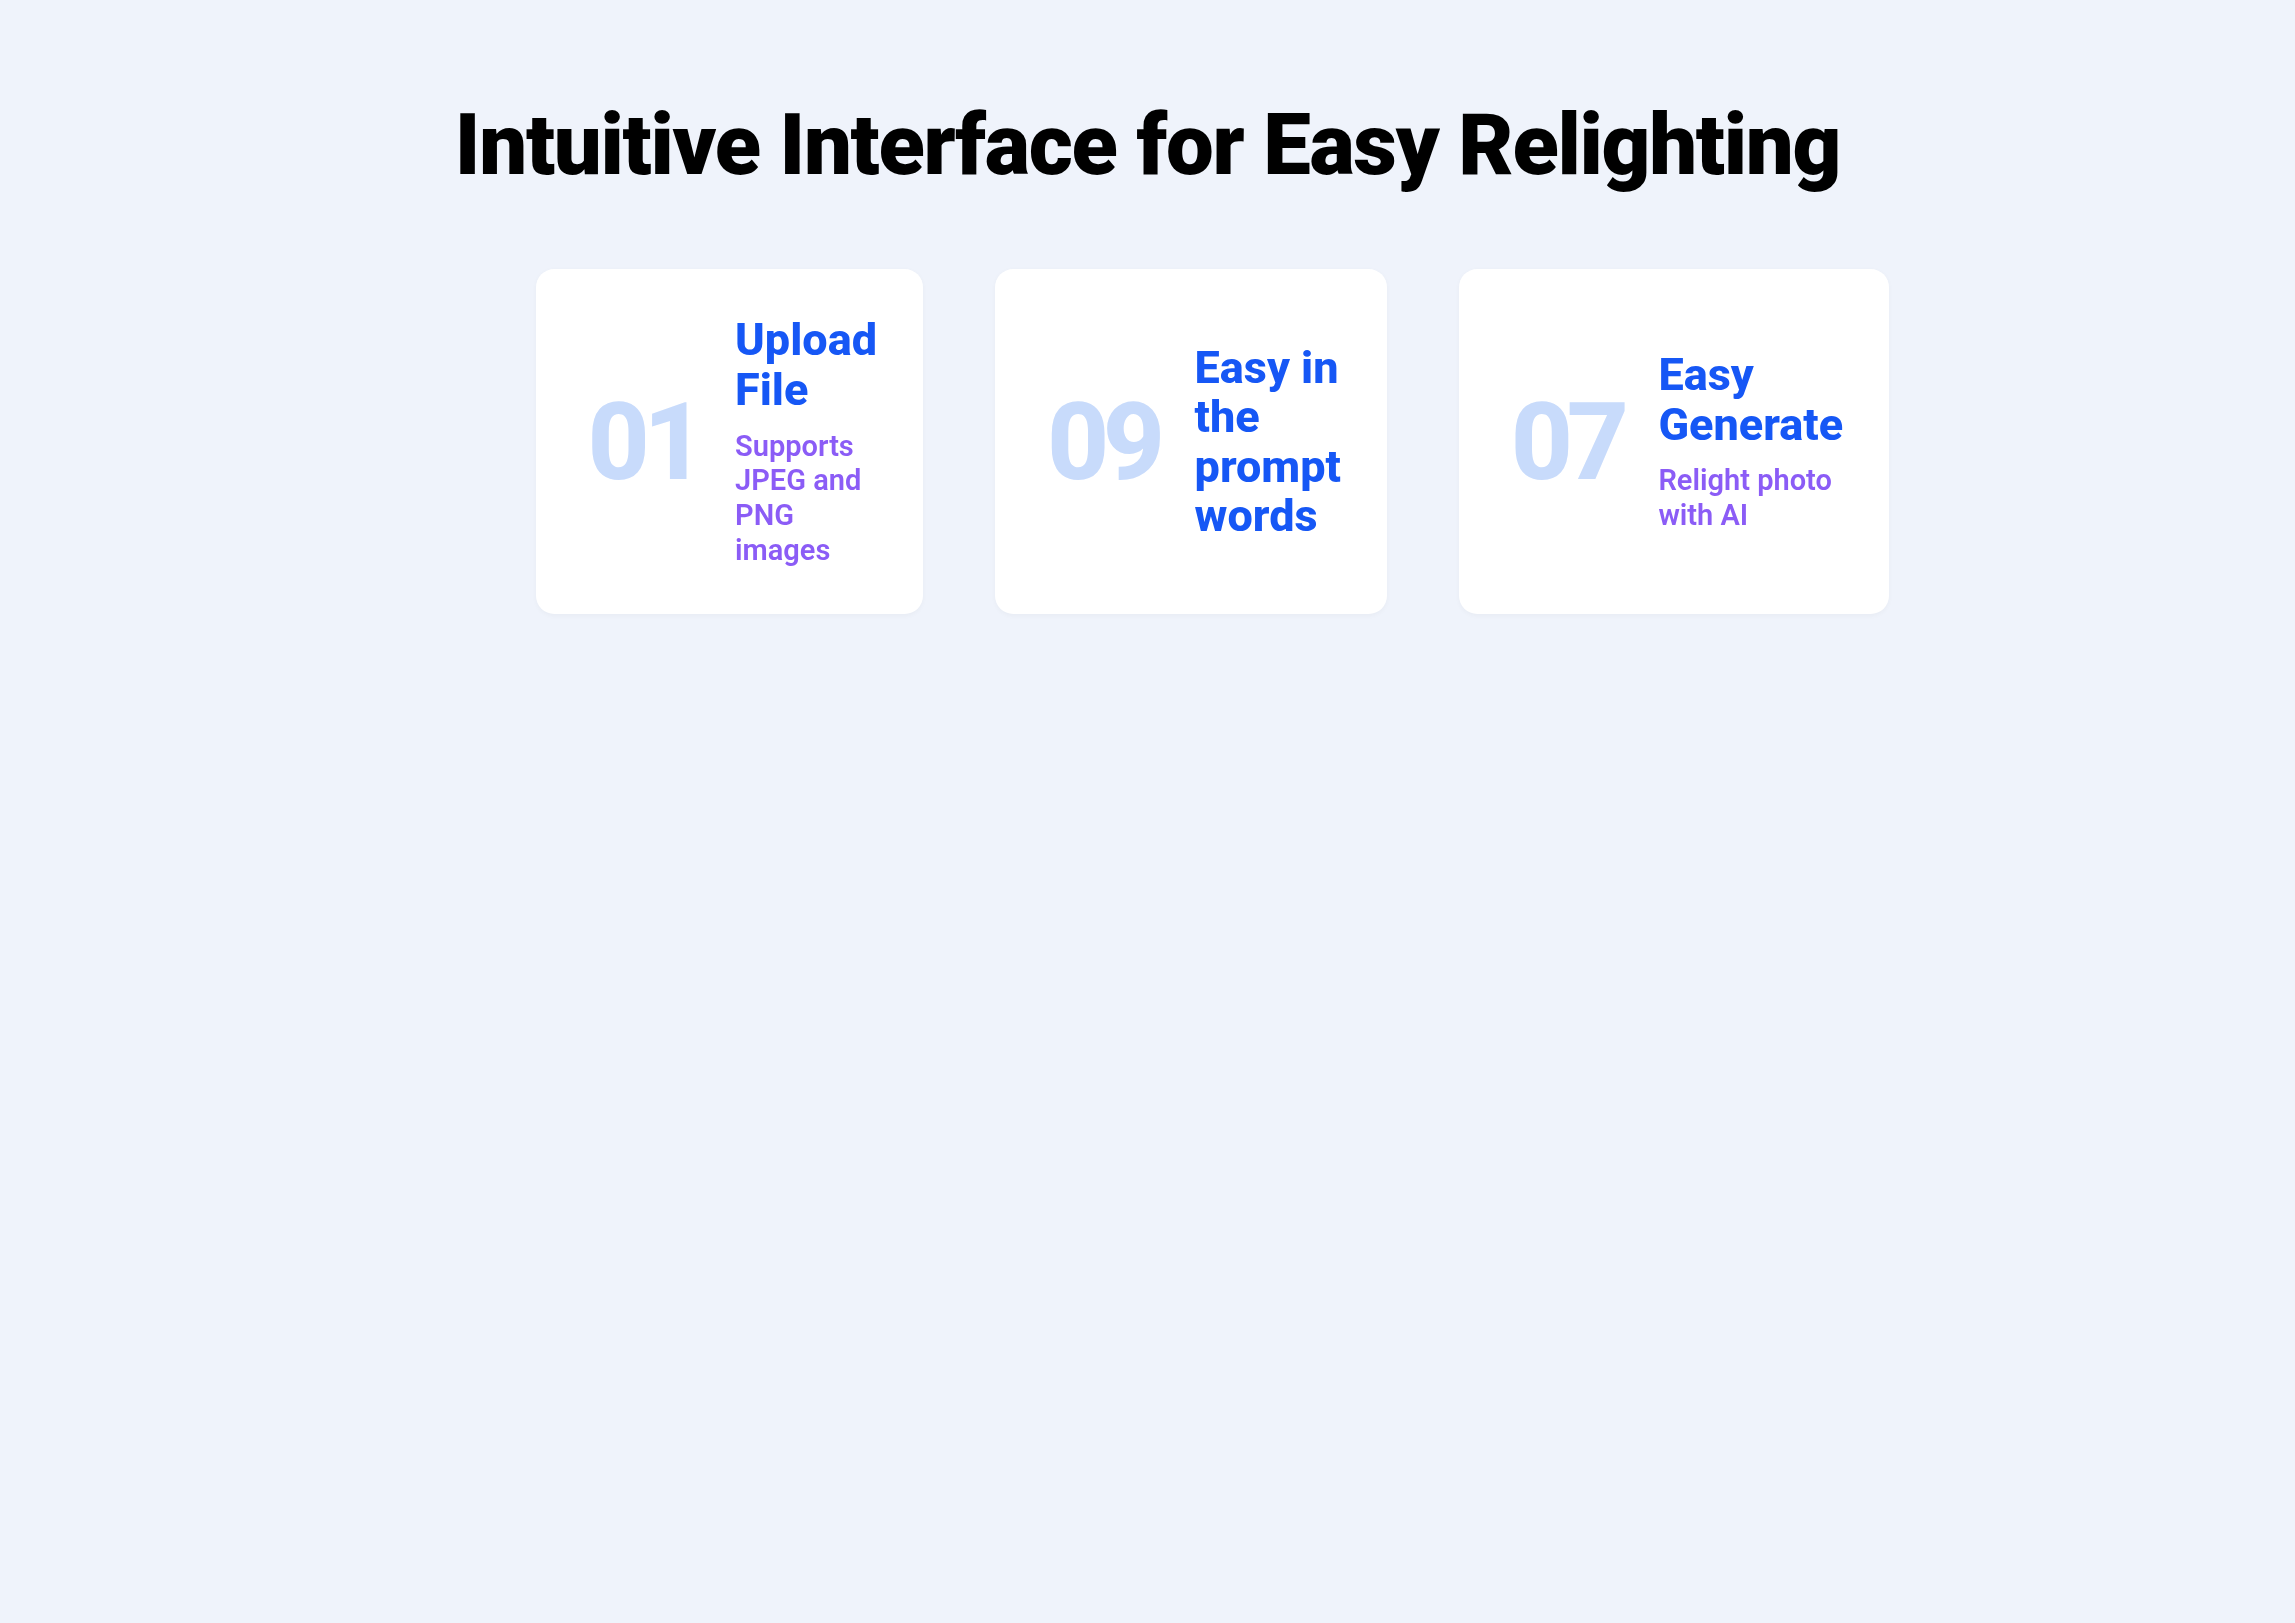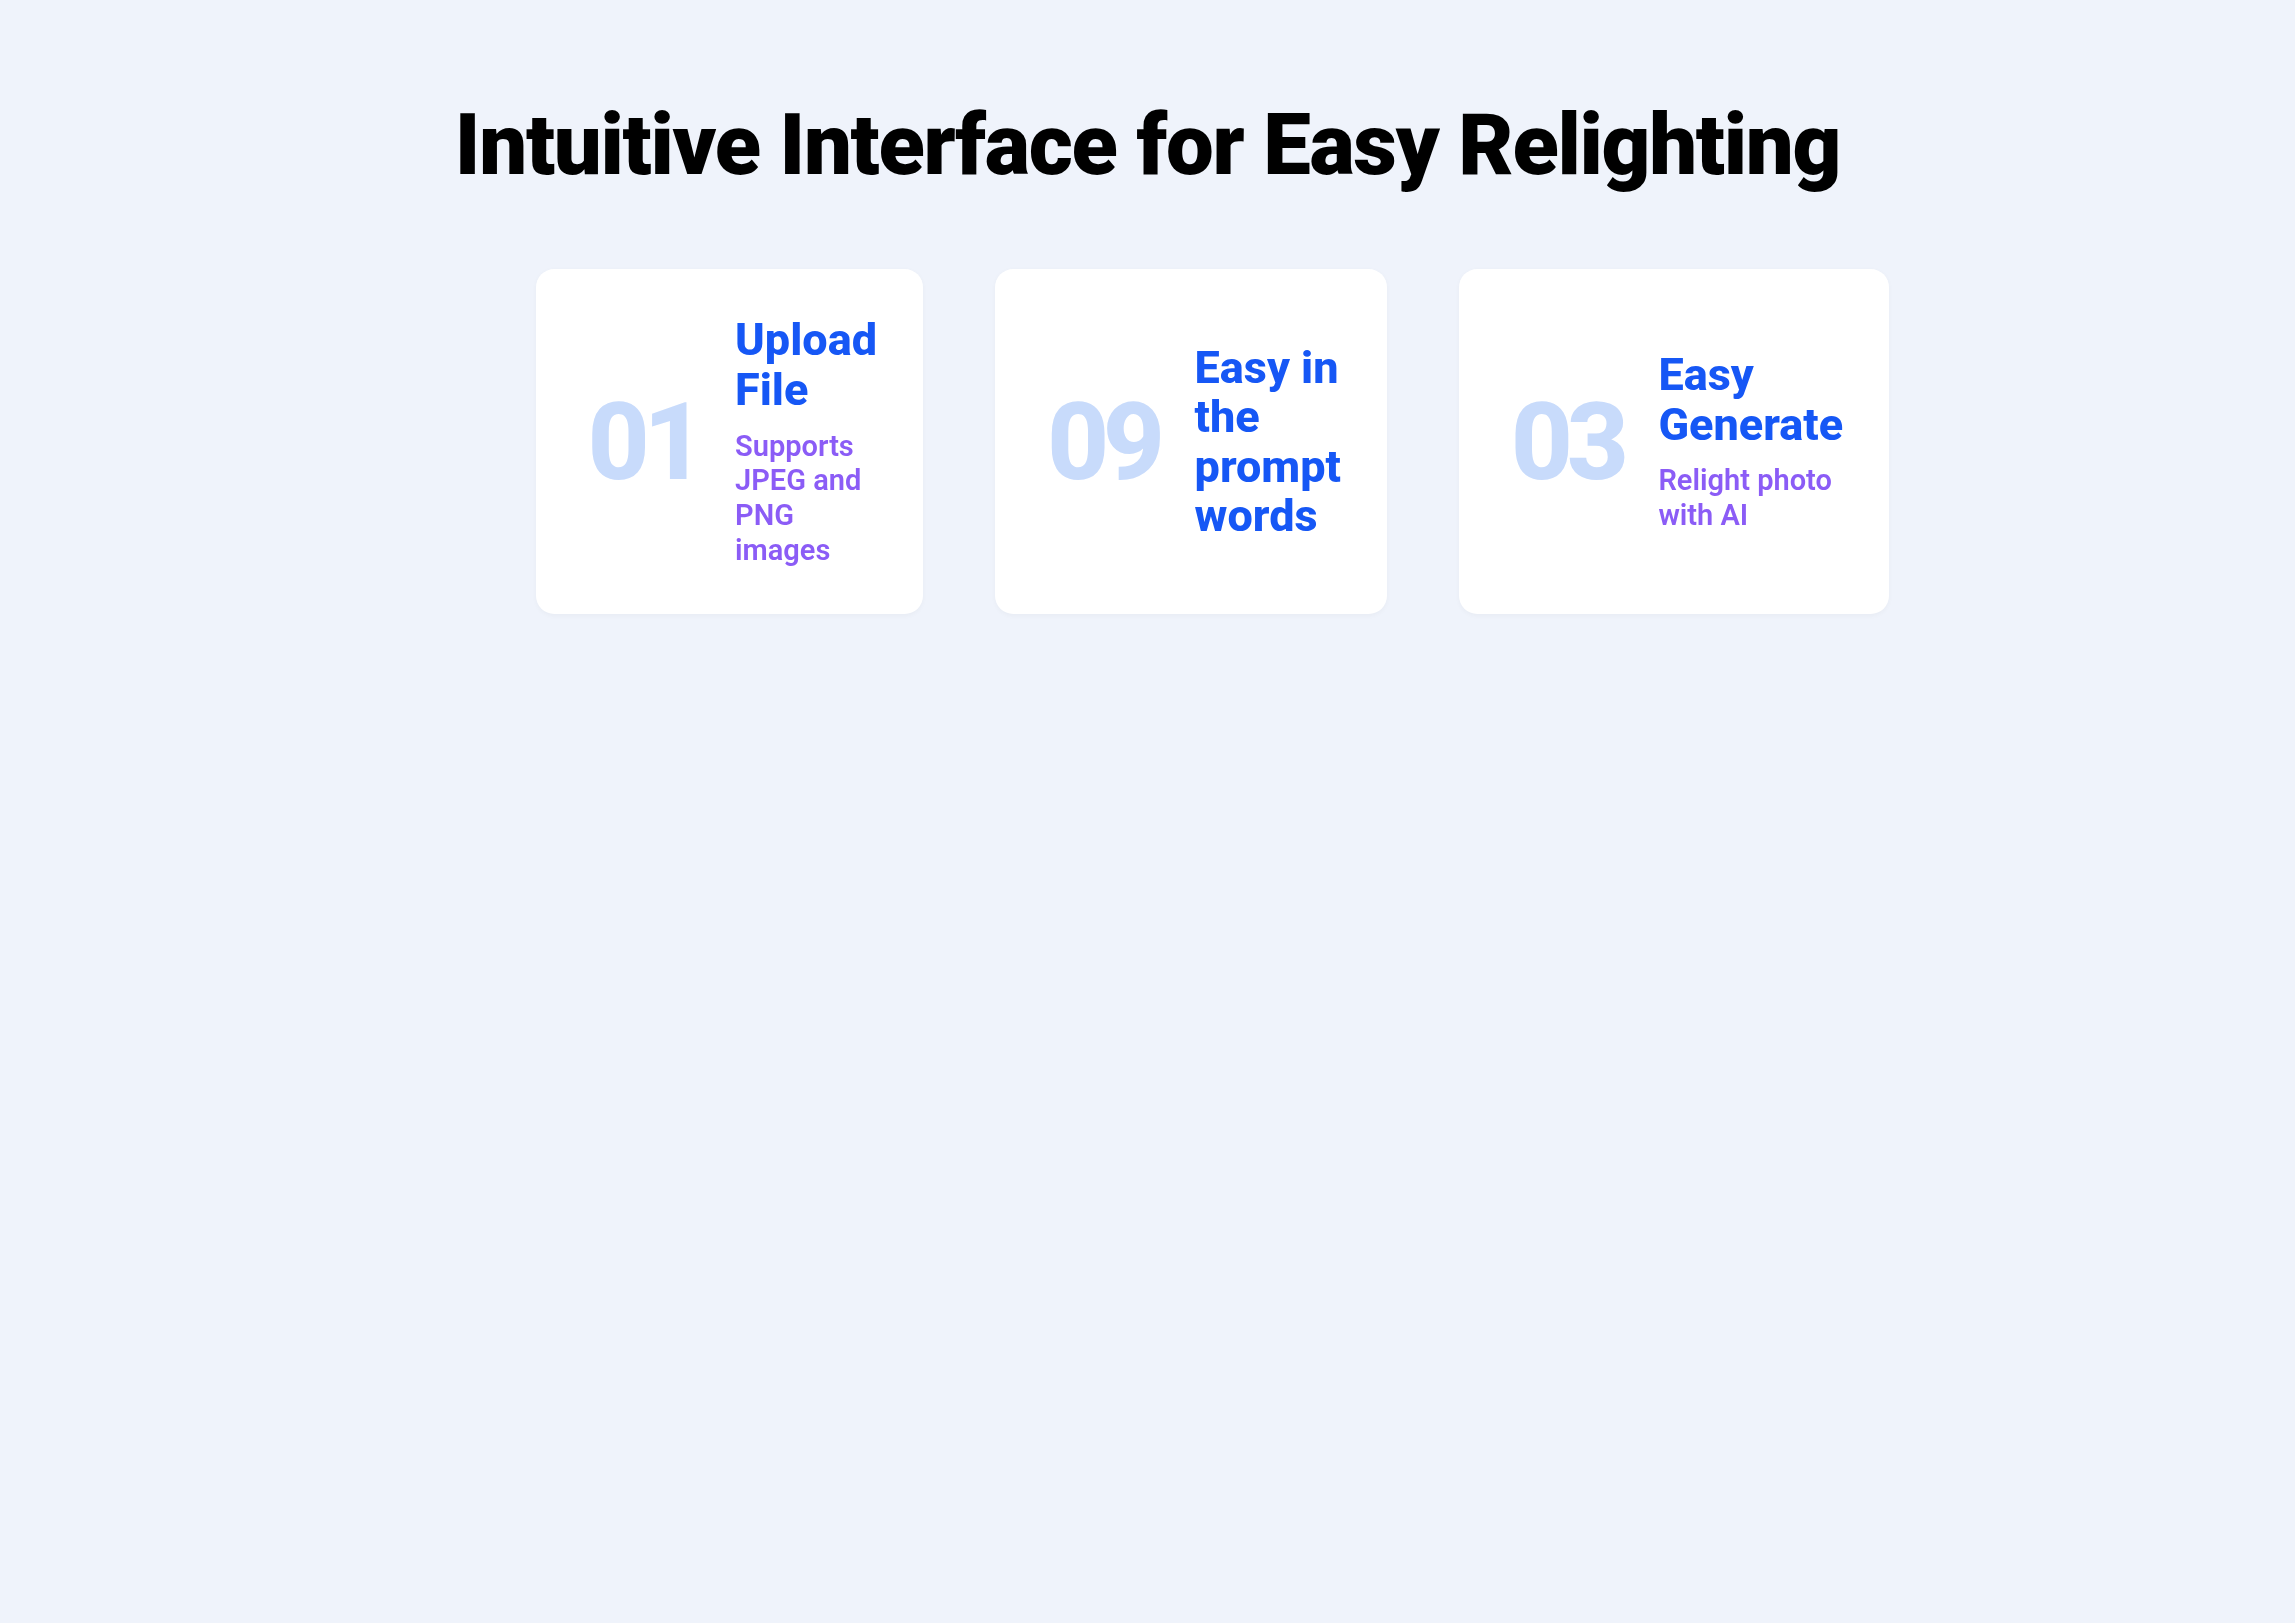--- a/index.html
+++ b/index.html
@@ -84,21 +84,21 @@
   </div>
 
   <div class="step-card">
     <div class="step-number">09</div>
     <div class="step-text">
       <div class="step-title">Easy in the prompt words</div>
     </div>
   </div>
 
   <div class="step-card">
-    <div class="step-number">03</div>
+    <div class="step-number">07</div>
     <div class="step-text">
       <div class="step-title">Easy  Generate</div>
       <div class="step-desc">Relight photo with AI</div>
     </div>
   </div>
 
 </div>
 
 
 </body></html>

